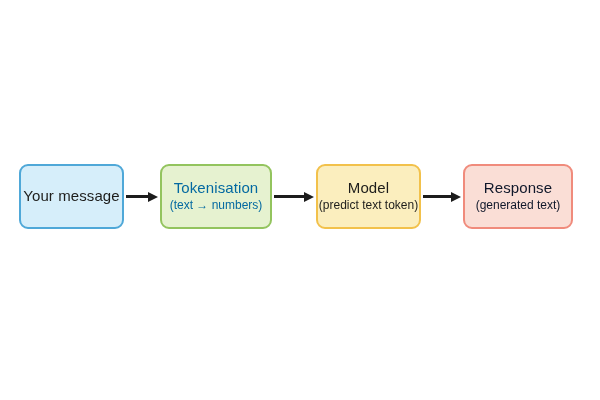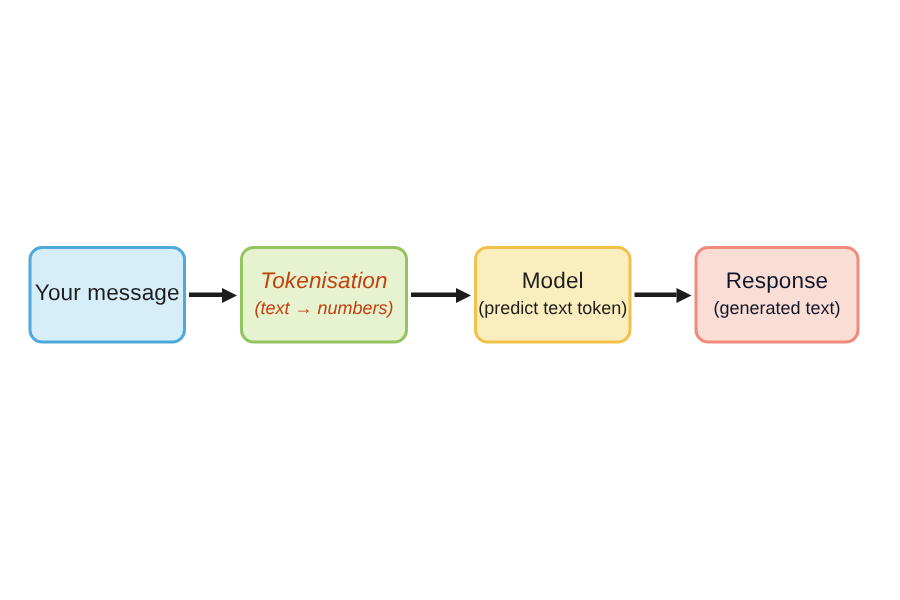--- a/index.html
+++ b/index.html
@@ -76,21 +76,21 @@
     <div class="node n1" style="background: rgb(214, 238, 250); border-color: rgb(79, 168, 216); color: rgb(29, 29, 27);">
       <span class="title">Your message</span>
 
     </div>
 
     <div class="arrow a1">
       <span class="shaft" style="background: rgb(28, 28, 28);"></span>
       <span class="head" style="border-left-color: rgb(28, 28, 28);"></span>
     </div>
 
-    <div class="node n2" style="background: rgb(230, 242, 208); border-color: rgb(147, 196, 94); color: #c2410c; font-style: italic;">
+    <div class="node n2" style="background: rgb(230, 242, 208); border-color: rgb(147, 196, 94); color: #0369a1;">
       <span class="title">Tokenisation</span>
       <span class="subtitle">(text → numbers)</span>
     </div>
 
     <div class="arrow a2">
       <span class="shaft" style="background: rgb(28, 28, 28);"></span>
       <span class="head" style="border-left-color: rgb(28, 28, 28);"></span>
     </div>
 
     <div class="node n3" style="background: rgb(251, 238, 190); border-color: rgb(242, 193, 75); color: rgb(29, 29, 27);">

